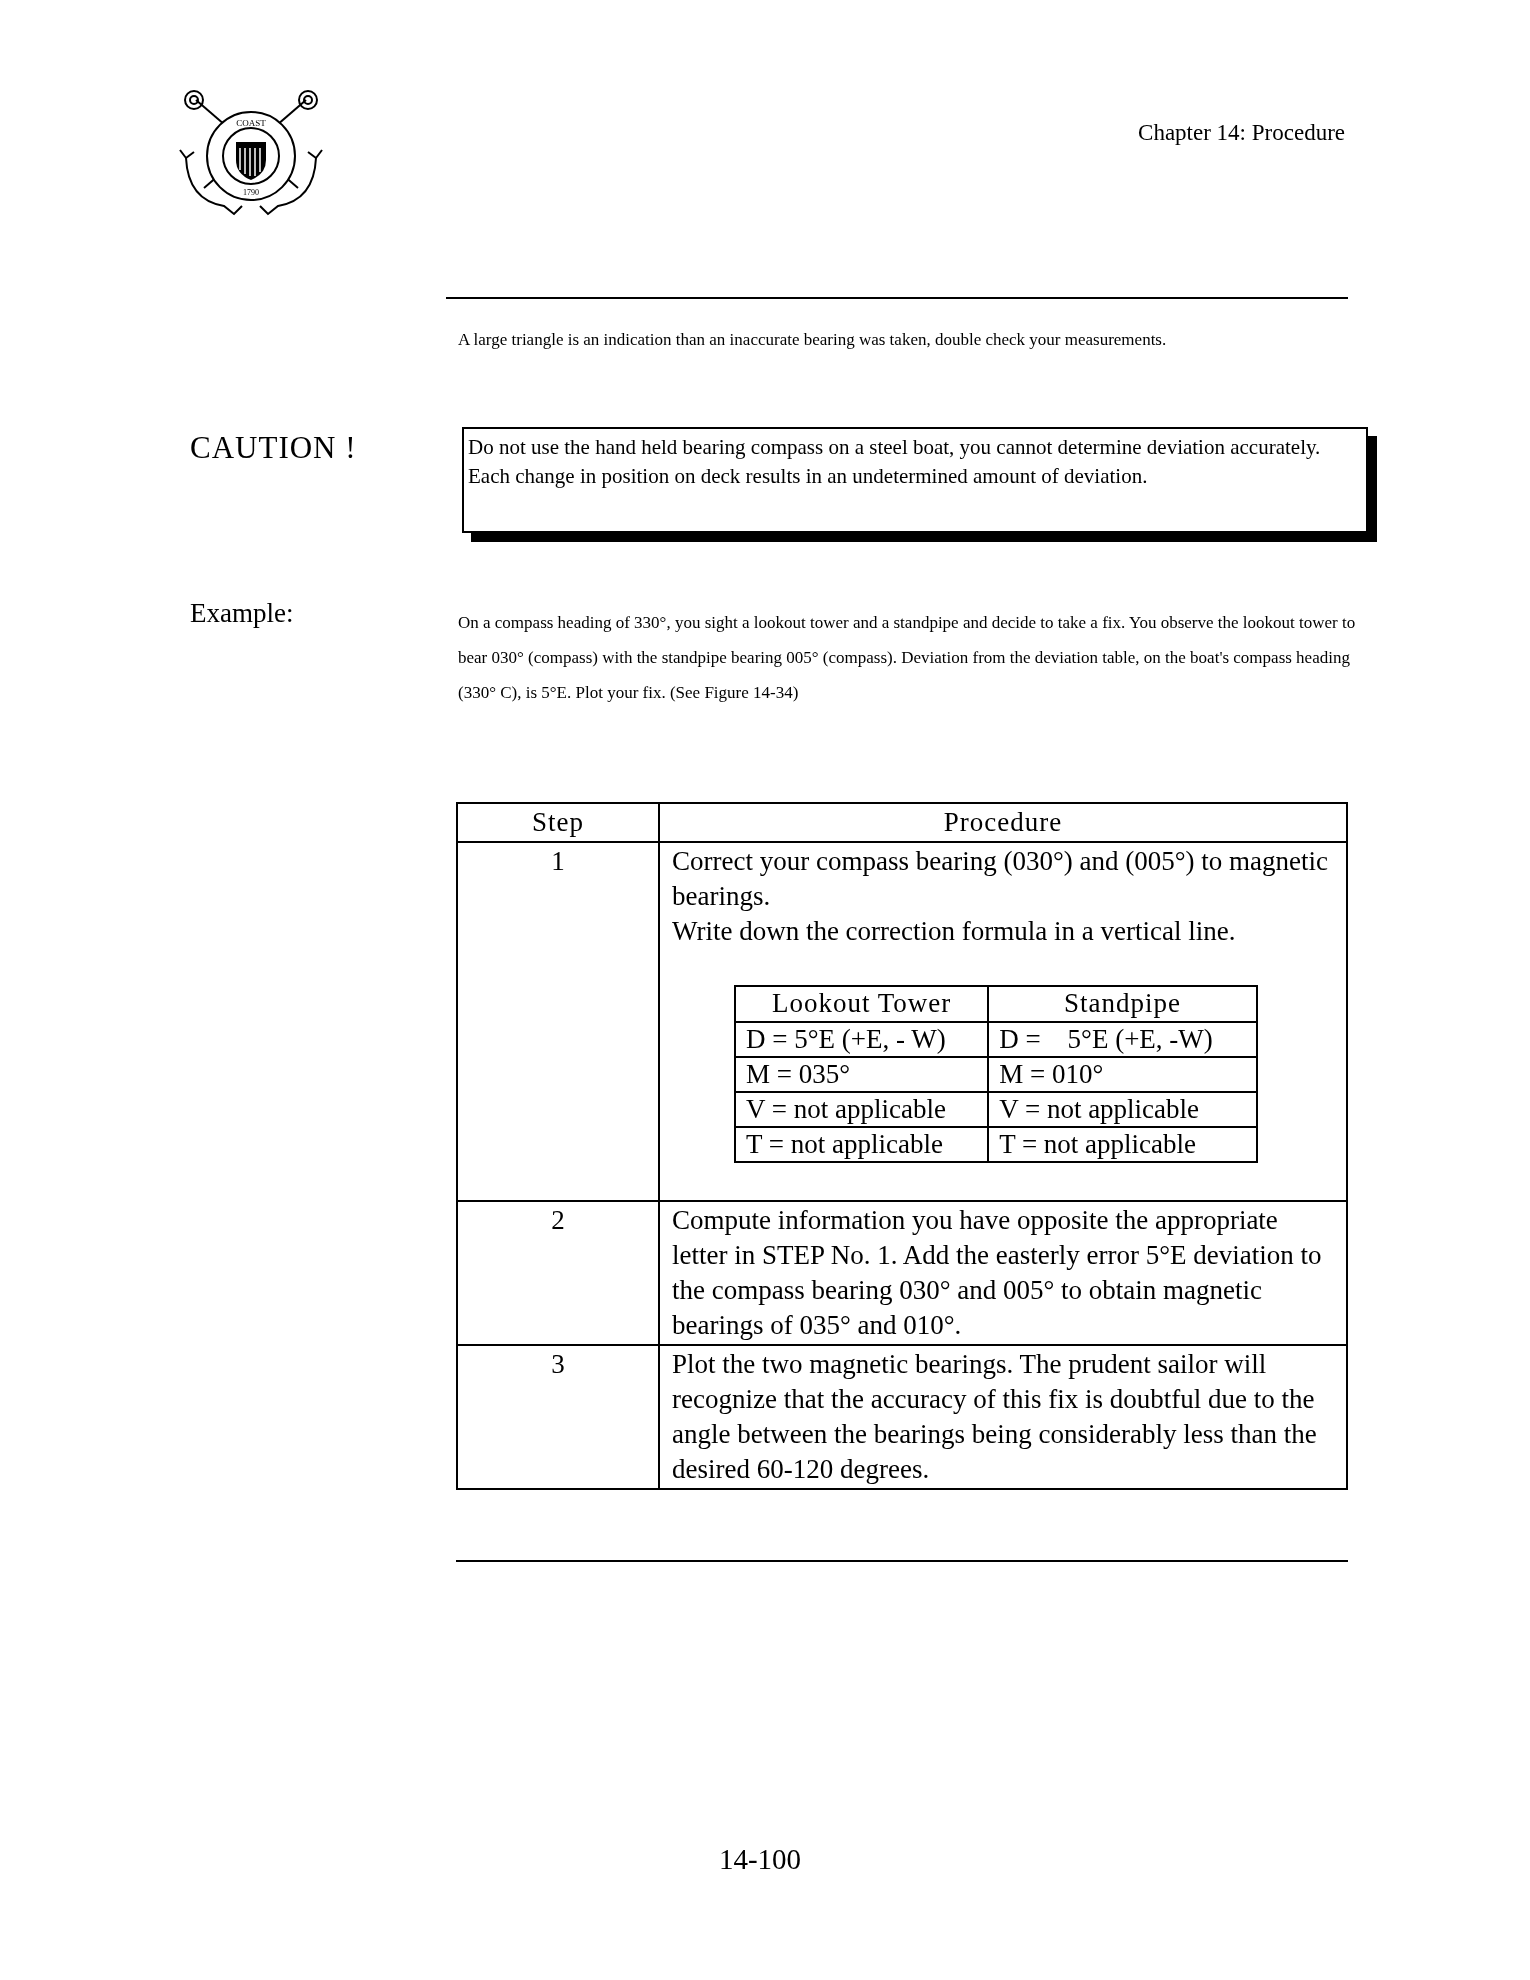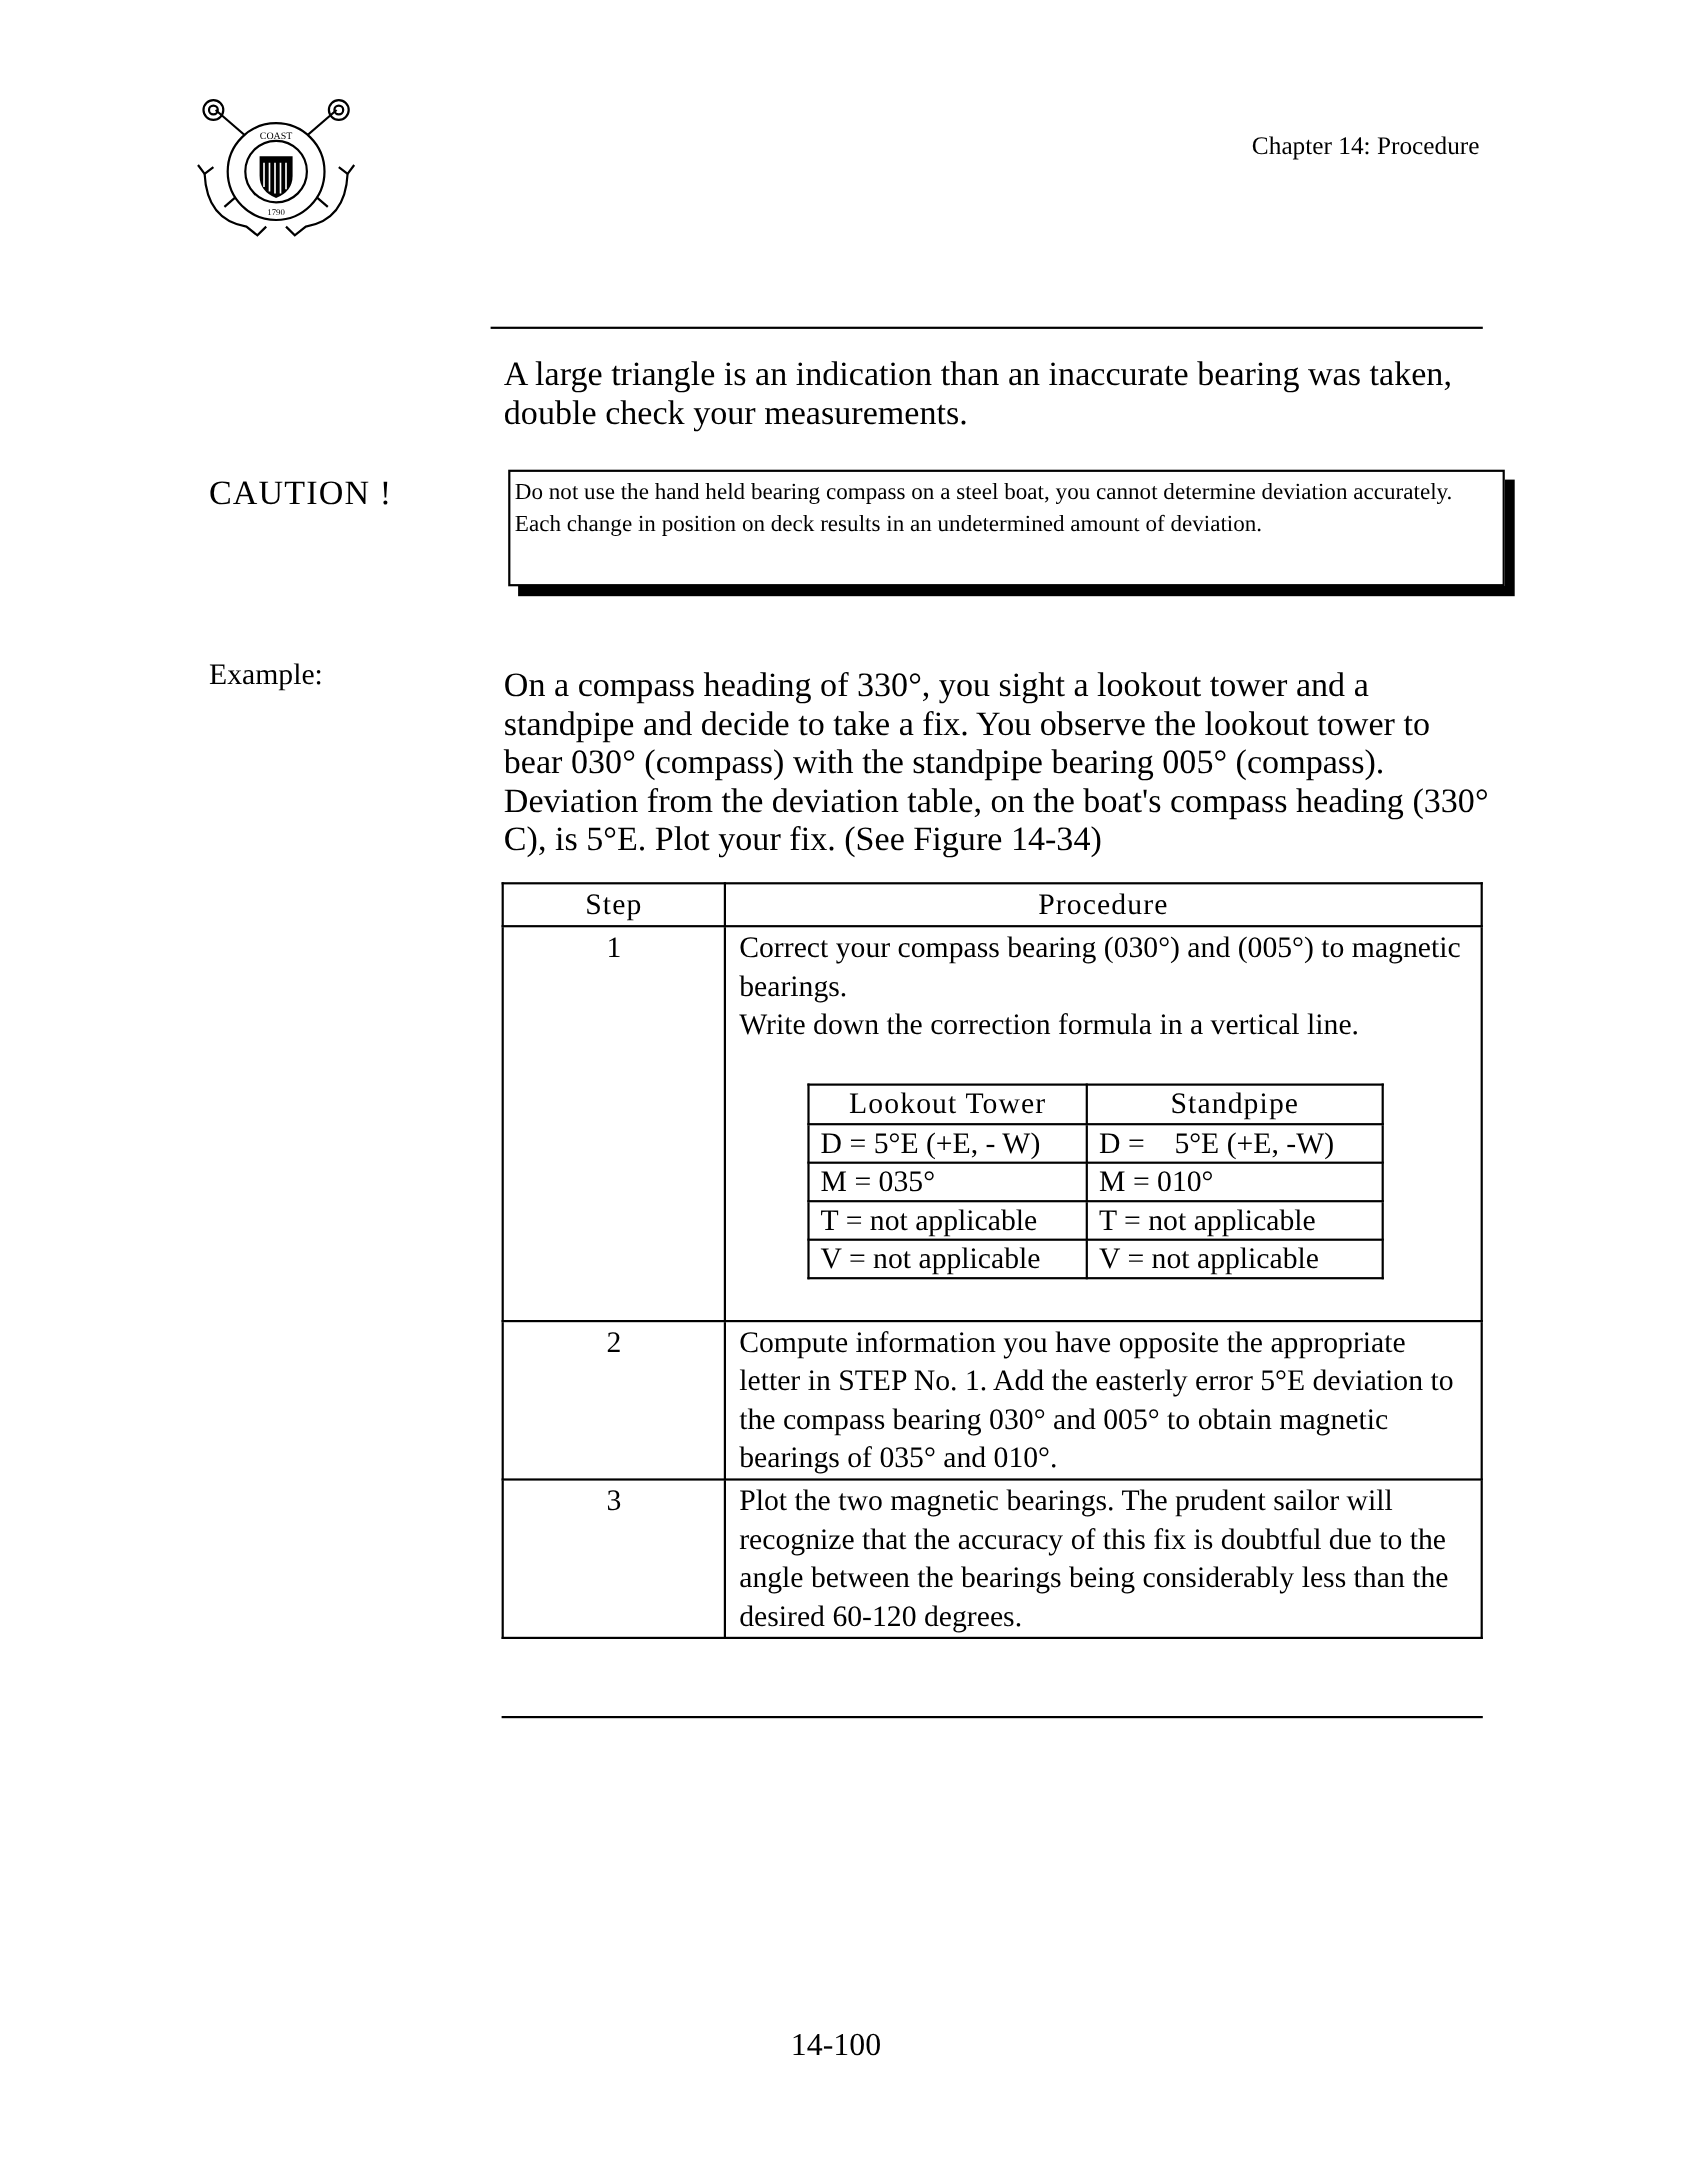--- a/index.html
+++ b/index.html
@@ -4,21 +4,21 @@
   <style>
     html, body { margin: 0; padding: 0; background: #ffffff; }
     body {
       width: 1530px; height: 1980px; position: relative; overflow: hidden;
       font-family: "Liberation Serif", "DejaVu Serif", serif; color: #000;
     }
     .abs { position: absolute; }
     .logo { left: 178px; top: 88px; width: 146px; height: 132px; }
     .chapter { left: 1080px; top: 120px; width: 265px; text-align: right; font-size: 23px; }
     .rule { position: absolute; height: 2px; background: #000; }
-    .body-text { font-size: 31px; line-height: 35px; }
+    .body-text { font-size: 17px; line-height: 35px; }
     .intro { left: 458px; top: 322px; width: 900px; }
     .caution-label { left: 190px; top: 430px; font-size: 31px; letter-spacing: 1px; }
     .caution-box {
       left: 462px; top: 427px; width: 906px; height: 106px;
       border: 2px solid #000; box-shadow: 9px 9px 0 #000;
       font-size: 21px; line-height: 29px; padding: 4px 0 0 4px; box-sizing: border-box;
     }
     .example-label { left: 190px; top: 598px; font-size: 27px; }
     .example-text { left: 458px; top: 605px; width: 900px; }
     table.proc {
@@ -102,26 +102,26 @@
         </tr>
         <tr>
           <td>D = 5°E (+E, - W)</td>
           <td>D =    5°E (+E, -W)</td>
         </tr>
         <tr>
           <td>M = 035°</td>
           <td>M = 010°</td>
         </tr>
         <tr>
+          <td>V = not applicable</td>
+          <td>V = not applicable</td>
+        </tr>
+        <tr>
           <td>T = not applicable</td>
           <td>T = not applicable</td>
-        </tr>
-        <tr>
-          <td>V = not applicable</td>
-          <td>V = not applicable</td>
         </tr>
       </tbody>
           </table>
     </td>
   </tr>
   <tr>
     <td class="step-num">2</td>
     <td class="step-proc">Compute information you have opposite the appropriate letter in STEP No. 1.  Add the easterly error 5°E deviation to the compass bearing 030° and 005° to obtain magnetic bearings of 035° and 010°.</td>
   </tr>
   <tr>

